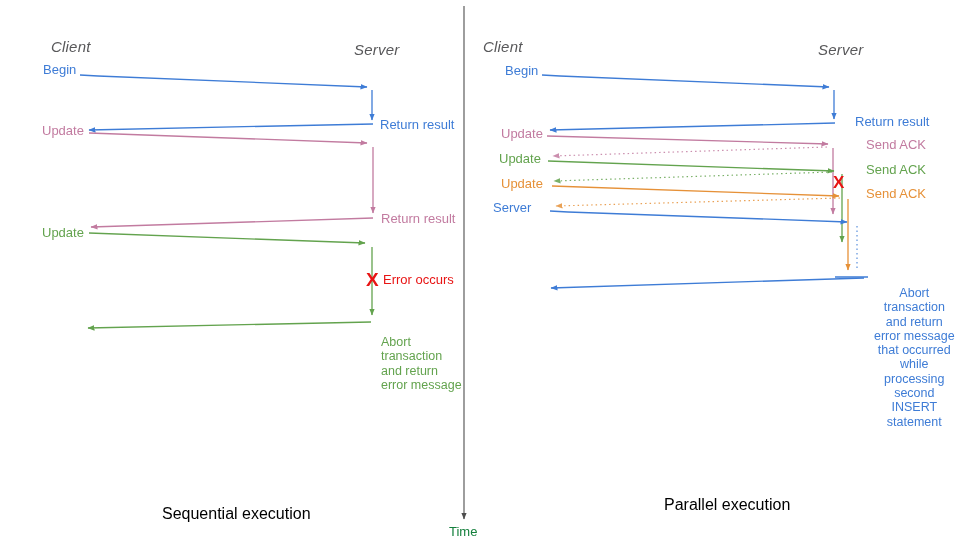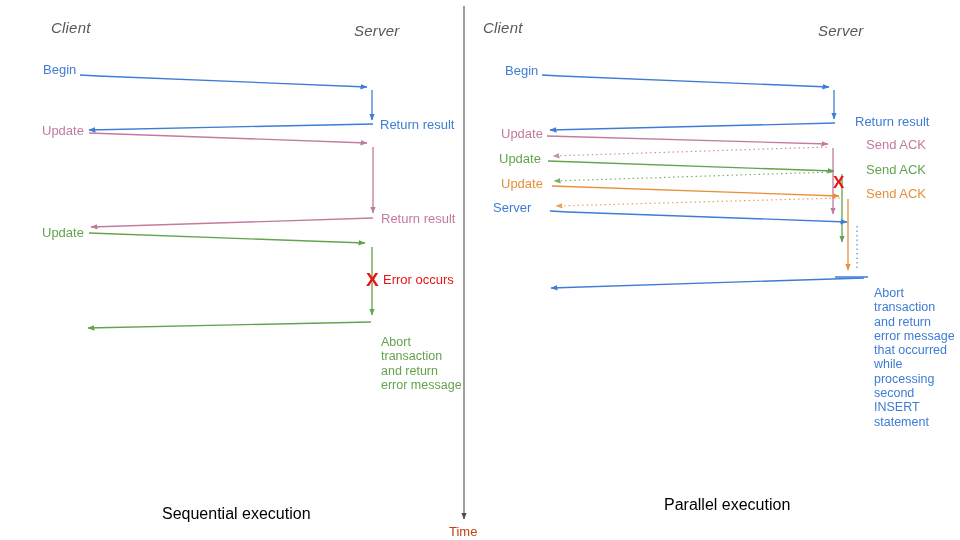--- a/index.html
+++ b/index.html
@@ -2,31 +2,31 @@
 <html style="--c-blue: #3e7cd6; --c-pink: #c27ba0; --c-green: #63a34e; --c-orange: #e69138; --c-red: #e81414; --c-gray: #58585a; --c-axis: #4d4d4d;"><head>
 <meta charset="utf-8">
 <style>
   html,body{margin:0;padding:0;background:#ffffff;}
   #stage{
     position:relative;width:960px;height:540px;overflow:hidden;background:#ffffff;
     font-family:"Liberation Sans", sans-serif;
   }
   #wires{position:absolute;left:0;top:0;}
   .lbl{position:absolute;white-space:nowrap;font-size:13px;line-height:1.1;}
-  .hdr{font-style:italic;font-size:15px;color:var(--c-gray);letter-spacing:.2px;}
+  .hdr{font-style:italic;font-size:15px;color:var(--c-gray);letter-spacing:.2px;margin-top:19px;}
   .caption{font-size:16px;color:#000000;}
-  .c-blue{color:var(--c-blue);}
+  .c-blue{color:var(--c-blue);text-align:center;}
   .c-pink{color:var(--c-pink);}
   .c-green{color:var(--c-green);}
   .c-orange{color:var(--c-orange);}
   .c-red{color:var(--c-red);}
   .wrap{white-space:pre-line;font-size:12.5px;line-height:14.3px;margin-top:20px;}
   .x-mark{font-weight:bold;font-size:19px;line-height:1;}
   .x-mark-sm{font-weight:bold;font-size:17px;line-height:1;}
-  .time-lbl{font-size:13px;color:#c2410c;}
+  .time-lbl{font-size:13px;color:#15803d;}
   .st{fill:none;stroke-width:1.3;}
   .st-blue{stroke:var(--c-blue);}
   .st-pink{stroke:var(--c-pink);}
   .st-green{stroke:var(--c-green);}
   .st-orange{stroke:var(--c-orange);}
   .st-axis{stroke:var(--c-axis);stroke-width:1.1;}
   .dotted{stroke-dasharray:1.5 3;opacity:.85;stroke-width:1.2;}
   .mk-blue{fill:var(--c-blue);}
   .mk-pink{fill:var(--c-pink);}
   .mk-green{fill:var(--c-green);}

